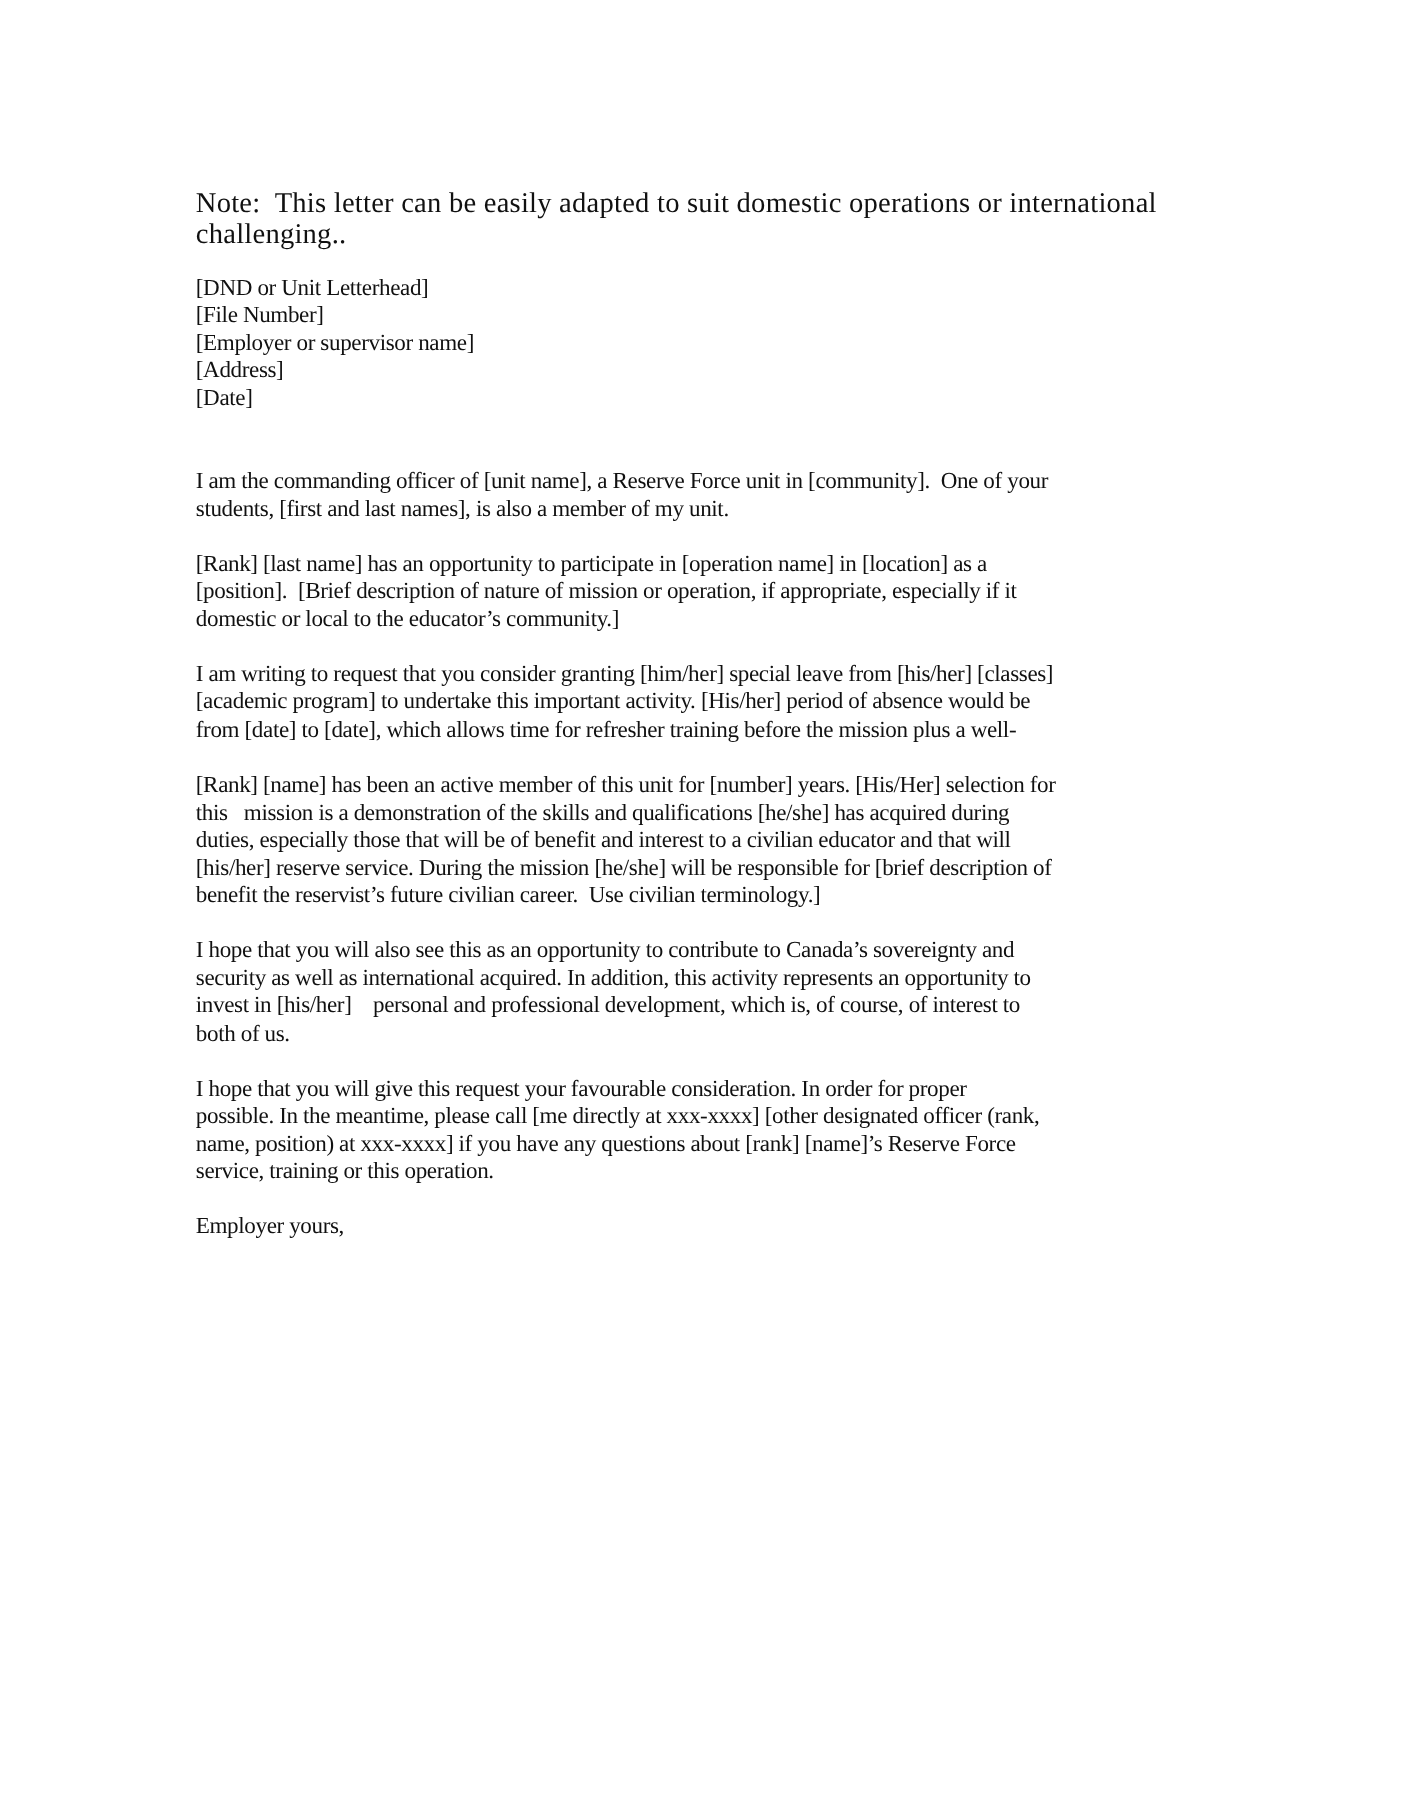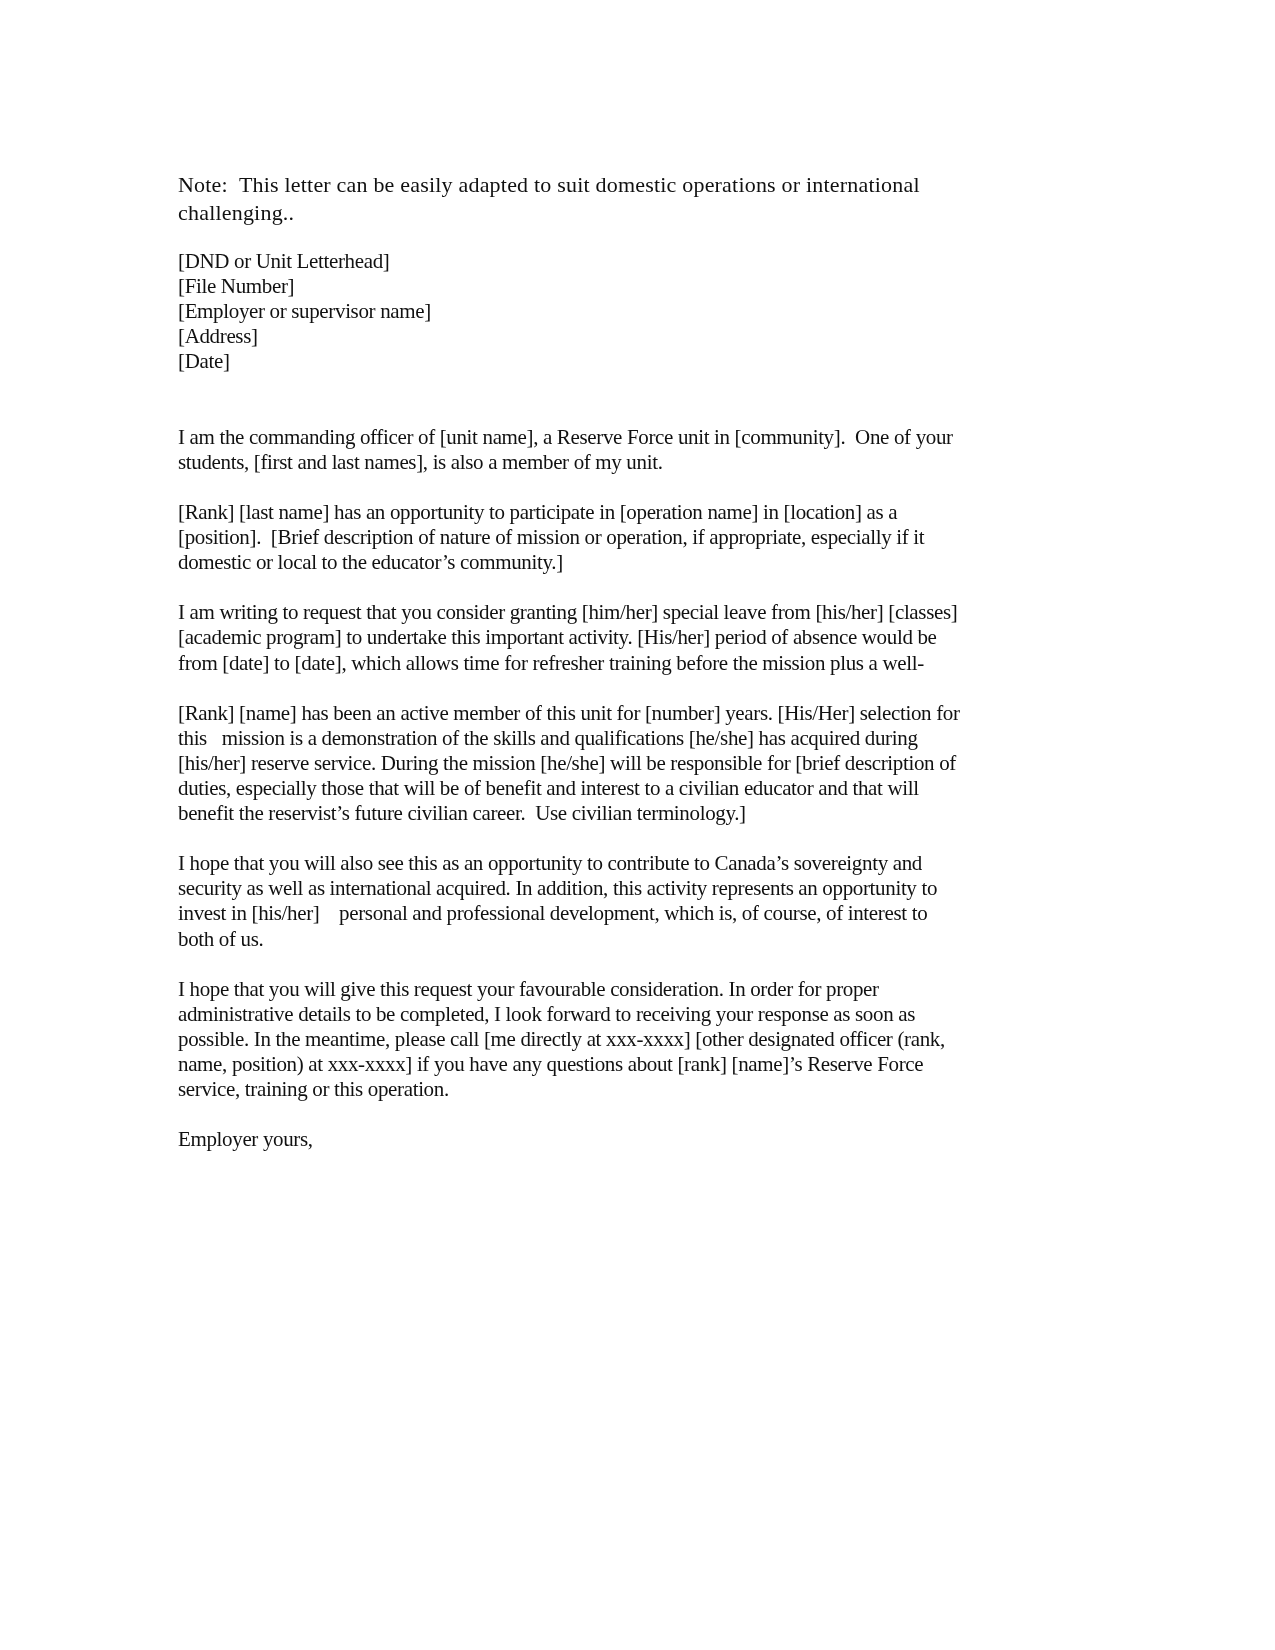--- a/index.html
+++ b/index.html
@@ -7,21 +7,21 @@
   .page { position: absolute; left: 0; top: 0; width: 1275px; height: 1650px; background: #ffffff; }
   .content {
     position: absolute; left: 178px; top: 171px; width: 900px;
     font-family: "Liberation Serif", "DejaVu Serif", serif;
     color: #111111;
     font-size: 21px;
     line-height: 25.1px;
     letter-spacing: -0.35px;
   }
   .line { display: block; white-space: pre; height: 25.1px; }
-  .note .line { letter-spacing: 0.2px; height: 28px; line-height: 28px; font-size: 22px; }
+  .note .line { letter-spacing: 0.2px; height: 28px; line-height: 28px; font-size: 26px; }
   .block { display: block; }
   .gap { display: block; height: 25.1px; }
   .gap-sm { display: block; height: 22px; }
 </style>
 </head>
 <body>
 
 <div class="page">
   <div class="content">
 
@@ -64,39 +64,38 @@
       <span class="line">I am writing to request that you consider granting [him/her] special leave from [his/her] [classes]</span>
       <span class="line">[academic program] to undertake this important activity. [His/her] period of absence would be</span>
       <span class="line">from [date] to [date], which allows time for refresher training before the mission plus a well-</span>
     </div>
 
     <span class="gap"></span>
 
     <div class="block">
       <span class="line">[Rank] [name] has been an active member of this unit for [number] years. [His/Her] selection for</span>
       <span class="line">this   mission is a demonstration of the skills and qualifications [he/she] has acquired during</span>
+      <span class="line">duties, especially those that will be of benefit and interest to a civilian educator and that will</span>
       <span class="line">[his/her] reserve service. During the mission [he/she] will be responsible for [brief description of</span>
-      <span class="line">duties, especially those that will be of benefit and interest to a civilian educator and that will</span>
       <span class="line">benefit the reservist’s future civilian career.  Use civilian terminology.]</span>
     </div>
 
     <span class="gap"></span>
 
     <div class="block">
       <span class="line">I hope that you will also see this as an opportunity to contribute to Canada’s sovereignty and</span>
       <span class="line">security as well as international acquired. In addition, this activity represents an opportunity to</span>
       <span class="line">invest in [his/her]    personal and professional development, which is, of course, of interest to</span>
       <span class="line">both of us.</span>
     </div>
 
     <span class="gap"></span>
 
     <div class="block">
       <span class="line">I hope that you will give this request your favourable consideration. In order for proper</span>
-      <span class="line">administrative details to be completed, I look forward to receiving your response as soon as</span>
       <span class="line">possible. In the meantime, please call [me directly at xxx-xxxx] [other designated officer (rank,</span>
       <span class="line">name, position) at xxx-xxxx] if you have any questions about [rank] [name]’s Reserve Force</span>
       <span class="line">service, training or this operation.</span>
     </div>
 
     <span class="gap"></span>
 
     <span class="line">Employer yours,</span>
 
   </div>

